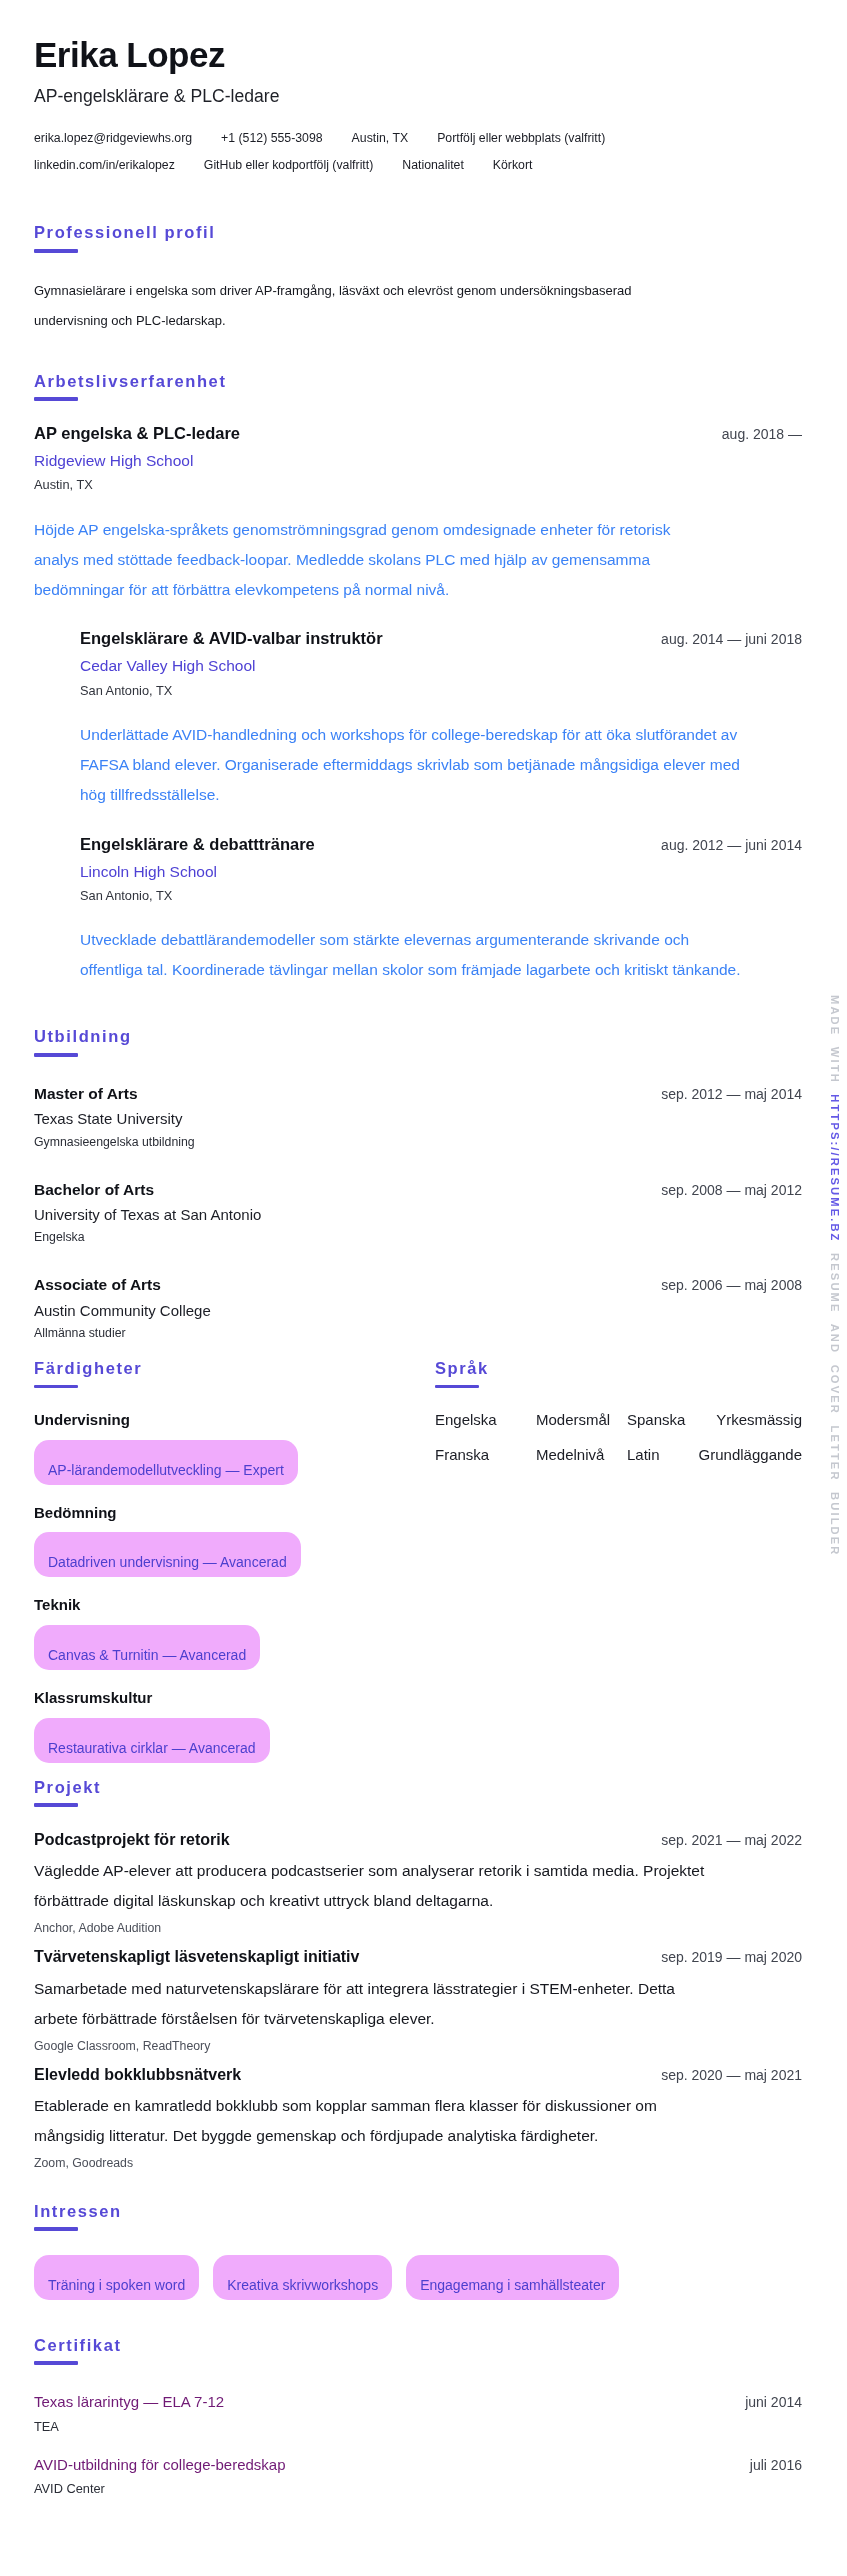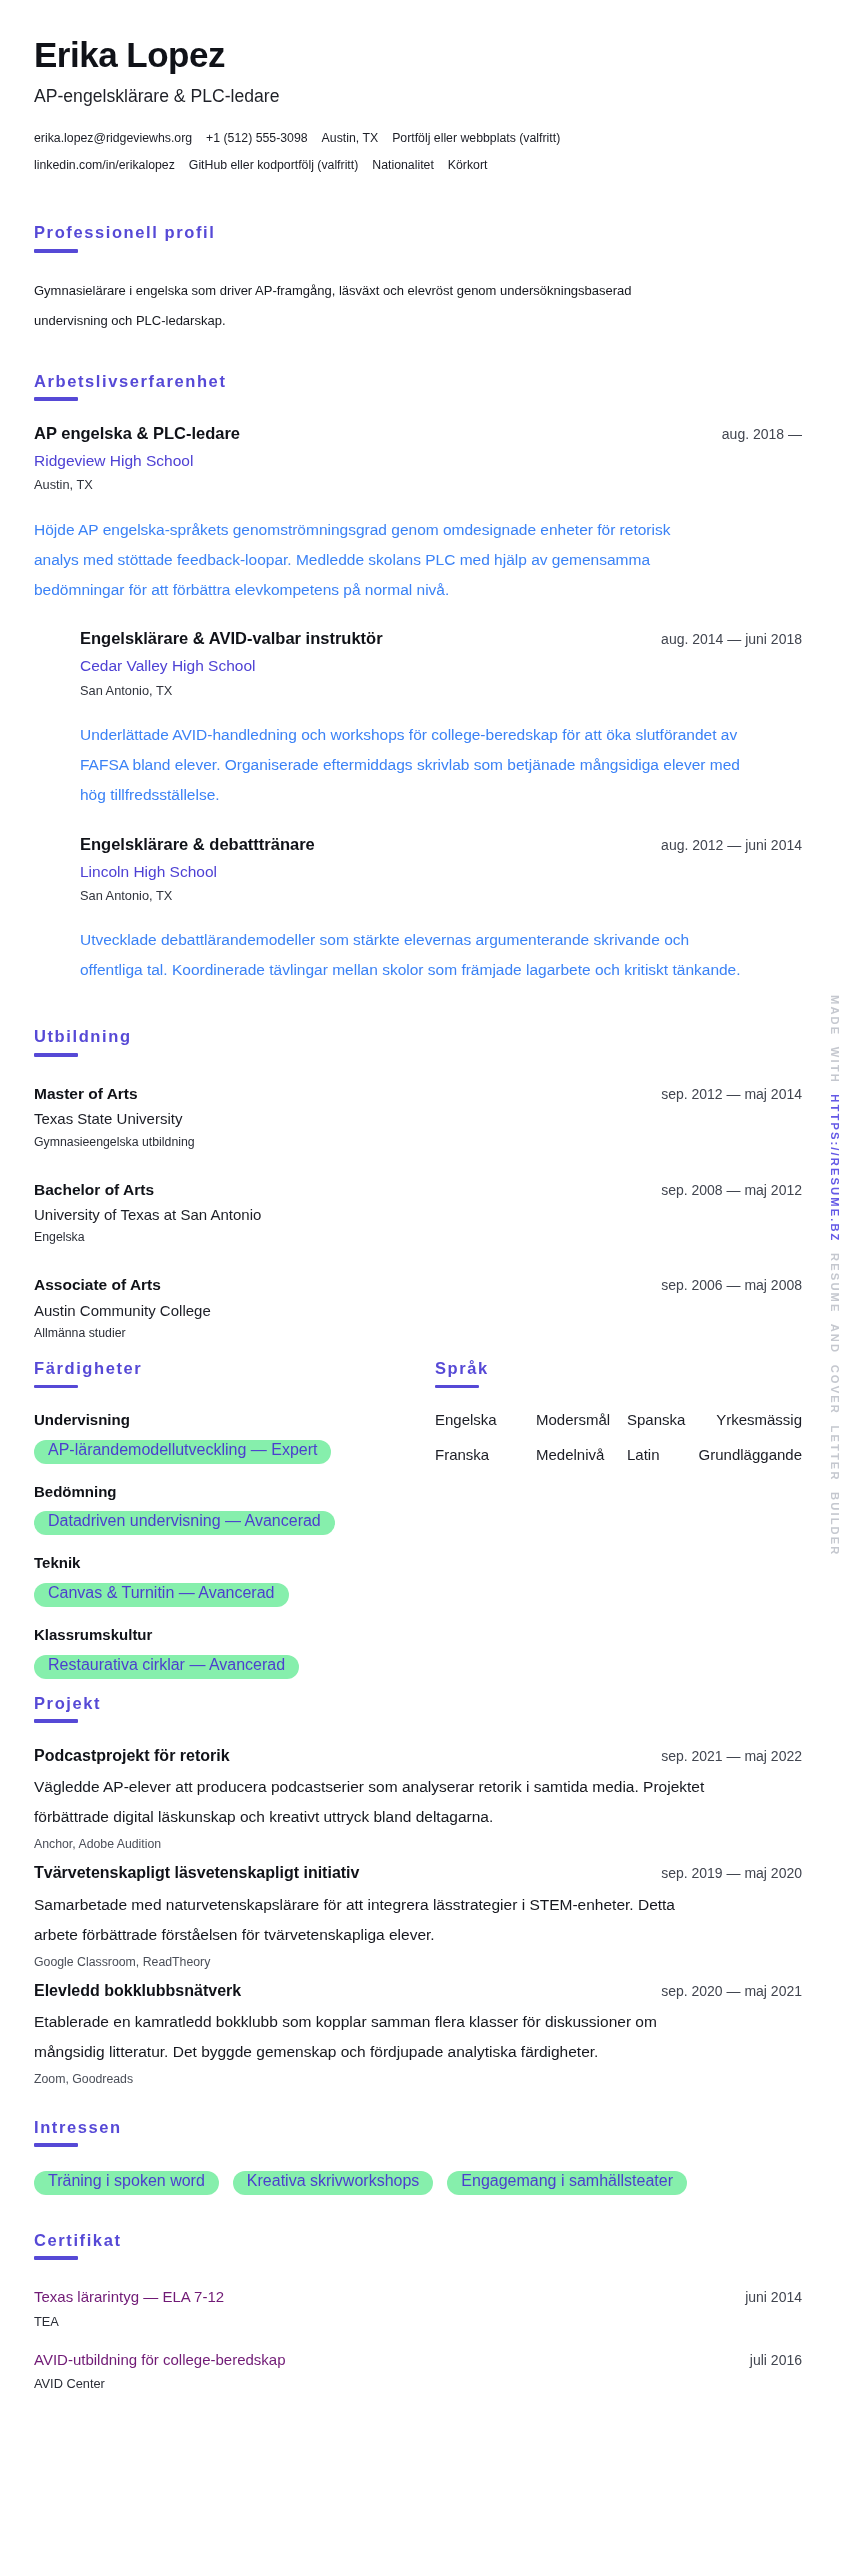--- a/index.html
+++ b/index.html
@@ -5,21 +5,21 @@
   * { margin:0; padding:0; box-sizing:border-box; }
   html,body { background:#ffffff; }
   body {
     width:847px; height:2576px; position:relative; overflow:hidden;
     font-family:"Liberation Sans", sans-serif; color:#15171E;
   }
   .page { padding:37px 45px 0 34px; }
 
   .name { font-size:35px; font-weight:700; letter-spacing:-0.5px; line-height:35px; color:#101218; }
   .subtitle { margin-top:14px; font-size:17.6px; line-height:21.3px; color:#1E2027; }
-  .contact-row { display:flex; gap:14px; margin-top:22.4px; font-size:12.3px; line-height:16px; color:#1B1D25; white-space:nowrap; }
+  .contact-row { display:flex; gap:29px; margin-top:22.4px; font-size:12.3px; line-height:16px; color:#1B1D25; white-space:nowrap; }
   .contact-row + .contact-row { margin-top:11.7px; }
 
   .section-heading {
     font-size:16.5px; font-weight:700; letter-spacing:1.6px; line-height:17px; color:#5649D6;
   }
   .bar { width:44px; height:3.7px; background:#5649D6; border-radius:1.1px; margin-top:7.5px; }
 
   .profile-section { margin-top:51px; }
   .profile-text { margin-top:23px; font-size:13px; line-height:30px; max-width:667px; color:#16181F; }
 
@@ -37,22 +37,22 @@
   .edu { margin-top:27px; }
   .edu + .edu { margin-top:30px; }
   .degree { font-size:15.5px; font-weight:700; line-height:19px; color:#101218; }
   .school { margin-top:7.5px; font-size:15px; line-height:18px; color:#1B1D25; }
   .field { margin-top:6.4px; font-size:12.3px; line-height:15px; color:#2B2E37; }
 
   .two-col { margin-top:19px; display:grid; grid-template-columns:401px 1fr; }
   .skill-category { font-size:15px; font-weight:700; line-height:17px; color:#101218; margin-top:19px; }
   .skill-category.first { margin-top:22.4px; }
   .pill {
-    display:inline-block; margin-top:11.7px; padding:2px 14px 7px 14px;
-    background:#86efac; color:#4C3FCE; font-size:16px; line-height:15px;
+    display:inline-block; margin-top:11.7px; padding:23px 14px 7px 14px;
+    background:#f0abfc; color:#4C3FCE; font-size:14px; line-height:15px;
     border-radius:15px; font-weight:500;
   }
   .lang-grid {
     margin-top:22.4px; display:grid; grid-template-columns:101px 91px 71px 1fr;
     row-gap:17px; font-size:15px; line-height:18px; color:#1B1D25;
   }
   .lang-level-last { text-align:right; }
 
   .projects-section { margin-top:16px; }
   .project { margin-top:23px; }

